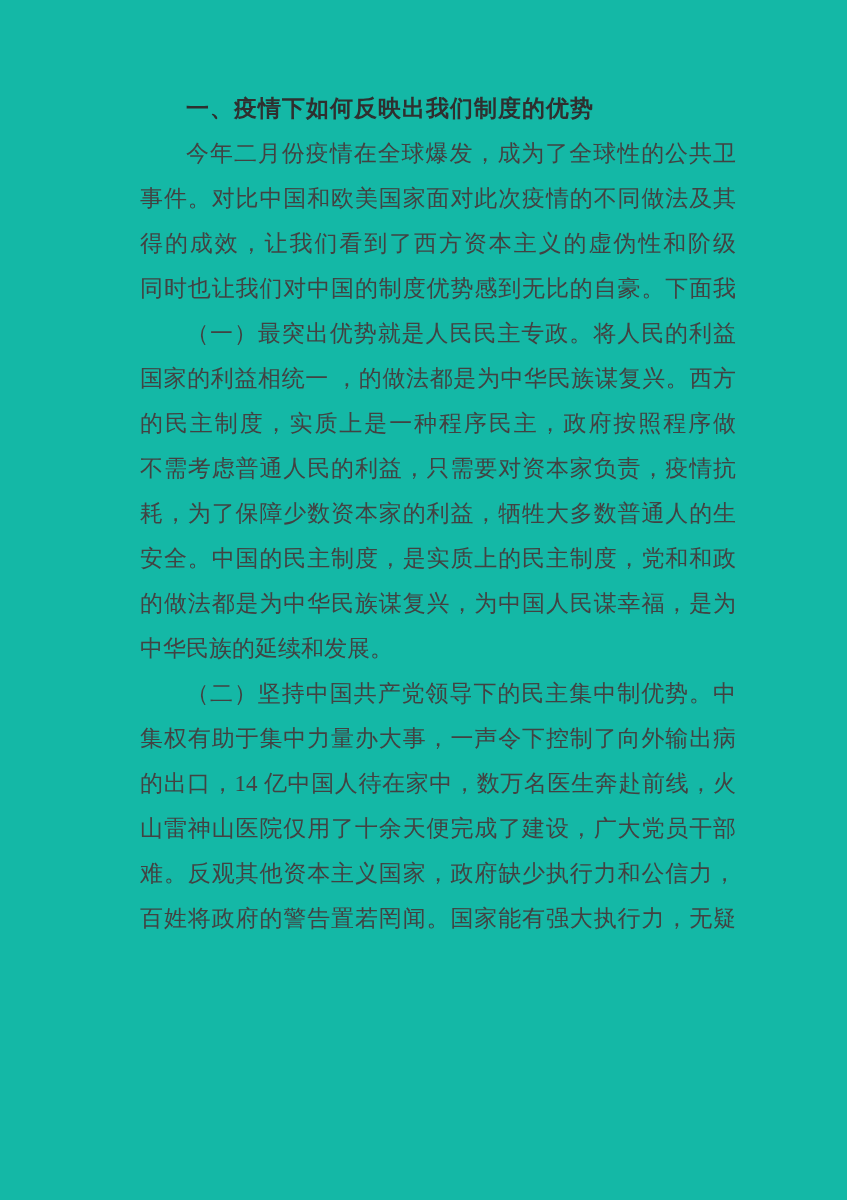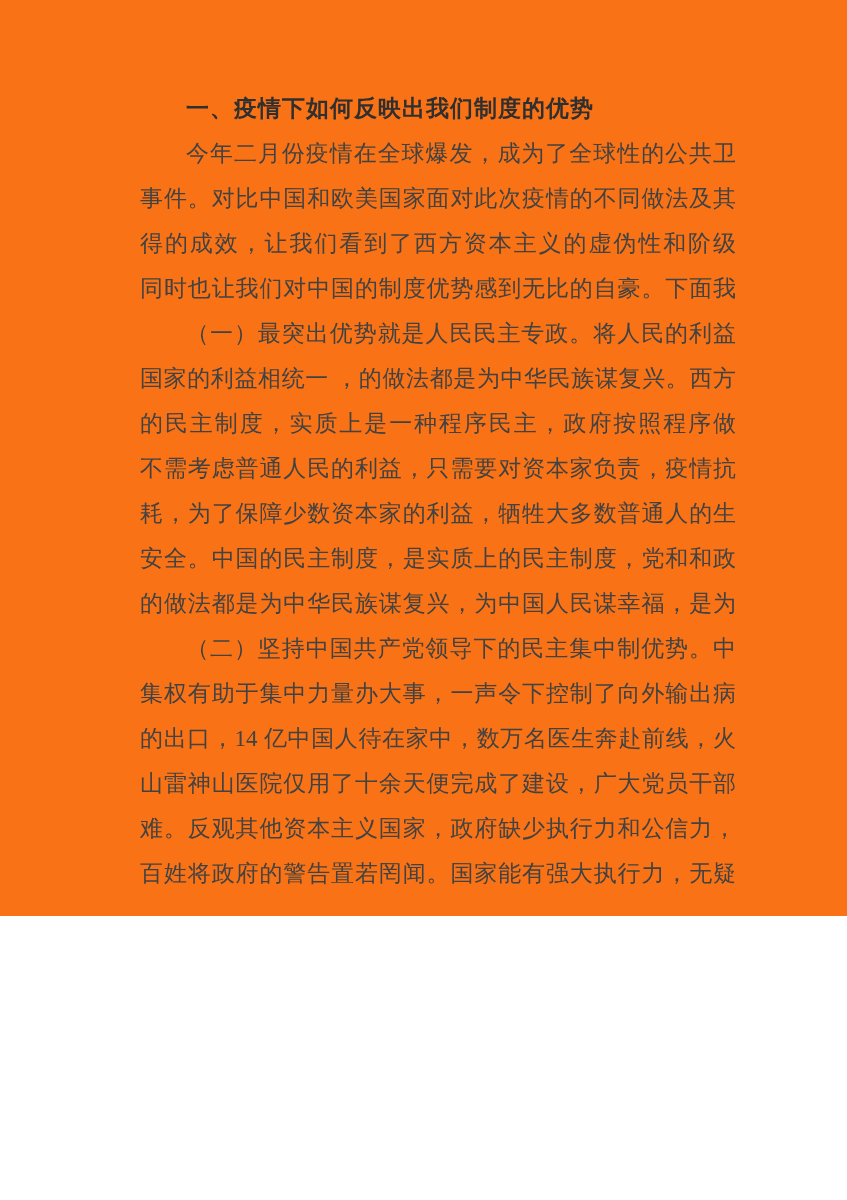--- a/index.html
+++ b/index.html
@@ -6,22 +6,22 @@
     margin: 0;
     padding: 0;
     background: #ffffff;
     width: 847px;
     height: 1200px;
     overflow: hidden;
   }
   .page {
     position: relative;
     width: 847px;
-    height: 916px;
-    background: #f97316;
+    height: 1200px;
+    background: #14b8a6;
     box-sizing: border-box;
     padding-top: 86px;
   }
   .doc-column {
     margin-left: 140px;
     width: 596px;
     color: #424242;
     font-family: "Liberation Serif", "DejaVu Serif", serif;
     font-size: 23px;
   }
@@ -68,20 +68,21 @@
           <div class="line">同时也让我们对中国的制度优势感到无比的自豪。下面我从</div>
         </div>
         <div class="paragraph">
           <div class="line first">（一）最突出优势就是人民民主专政。将人民的利益和</div>
           <div class="line">国家的利益相统一 ，的做法都是为中华民族谋复兴。西方的</div>
           <div class="line">的民主制度，实质上是一种程序民主，政府按照程序做事，</div>
           <div class="line">不需考虑普通人民的利益，只需要对资本家负责，疫情抗击</div>
           <div class="line">耗，为了保障少数资本家的利益，牺牲大多数普通人的生命</div>
           <div class="line">安全。中国的民主制度，是实质上的民主制度，党和和政府</div>
           <div class="line">的做法都是为中华民族谋复兴，为中国人民谋幸福，是为了</div>
+          <div class="line last">中华民族的延续和发展。</div>
         </div>
         <div class="paragraph">
           <div class="line first">（二）坚持中国共产党领导下的民主集中制优势。中央</div>
           <div class="line">集权有助于集中力量办大事，一声令下控制了向外输出病原</div>
           <div class="line">的出口，14 亿中国人待在家中，数万名医生奔赴前线，火神</div>
           <div class="line">山雷神山医院仅用了十余天便完成了建设，广大党员干部和</div>
           <div class="line">难。反观其他资本主义国家，政府缺少执行力和公信力，老</div>
           <div class="line">百姓将政府的警告置若罔闻。国家能有强大执行力，无疑是</div>
         </div>
       </div>

